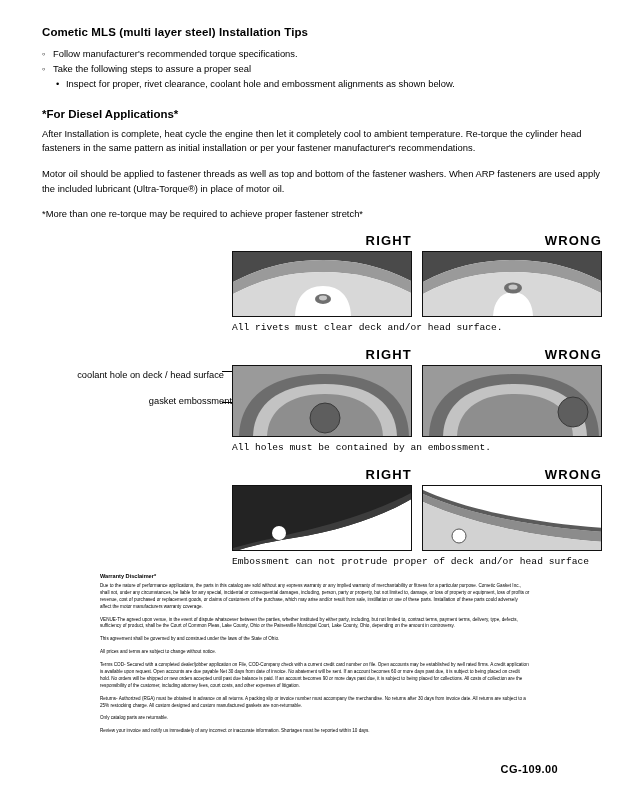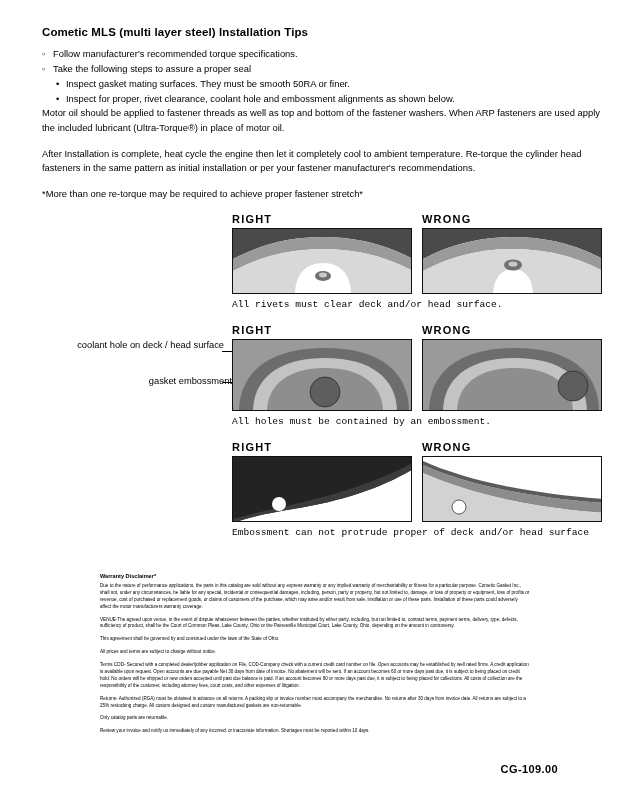--- a/index.html
+++ b/index.html
@@ -85,22 +85,22 @@
   }
   .figrow {
     display: flex;
     gap: 10px;
     margin-bottom: 0px;
   }
   .figcell {
     width: 180px;
   }
   .figlabel {
-    text-align: left;
-    font-size: 11px;
+    text-align: right;
+    font-size: 13px;
     font-weight: bold;
     letter-spacing: 1.2px;
     margin-bottom: 3px;
   }
   .figbox {
     width: 180px;
     height: 66px;
     border: 1px solid #111;
     overflow: hidden;
     position: relative;
@@ -120,21 +120,21 @@
     left: 0;
     top: 104px;
     width: 190px;
   }
   .callout {
     position: absolute;
     font-size: 9.3px;
     text-align: right;
     line-height: 1.35;
   }
-  .co1 { right: 8px; top: 22px; width: 170px; }
+  .co1 { right: 8px; top: 32px; width: 170px; }
   .co2 { right: 0; top: 58px; width: 170px; }
   .leader {
     position: absolute;
     background: #000;
     height: 1px;
   }
 
   
   .warranty {
     position: absolute;
@@ -169,26 +169,26 @@
 
 <div class="page">
 
   <h1 class="title">Cometic MLS (multi layer steel) Installation Tips</h1>
 
   <ul class="bullets">
     <li>Follow manufacturer's recommended torque specifications.</li>
     <li>Take the following steps to assure a proper seal</li>
   </ul>
   <ul class="subbullets">
-    <li>Inspect gasket mating surfaces.  They must be smooth 50RA or finer.</li>
     <li>Inspect for proper, rivet clearance, coolant hole and embossment alignments as shown below.</li>
   </ul>
 
+  <h2 class="subhead">*For Diesel Applications*</h2>
+  <p class="body">After Installation is complete, heat cycle the engine then let it completely cool to ambient temperature. Re-torque the cylinder head fasteners in the same pattern as initial installation or per your fastener manufacturer's recommendations.</p>
   <p class="body">Motor oil should be applied to fastener threads as well as top and bottom of the fastener washers. When ARP fasteners are used apply the included lubricant (Ultra-Torque®) in place of motor oil.</p>
-  <p class="body">After Installation is complete, heat cycle the engine then let it completely cool to ambient temperature. Re-torque the cylinder head fasteners in the same pattern as initial installation or per your fastener manufacturer's recommendations.</p>
   <p class="body">*More than one re-torque may be required to achieve proper fastener stretch*</p>
 
   <div class="figures">
 
     <div class="callouts">
       <div class="callout co1">coolant hole on deck / head surface</div>
       <div class="callout co2">gasket embossment</div>
       <div class="leader" style="left:180px; top:34px; width:58px;"></div>
       <div class="leader" style="left:180px; top:65px; width:74px;"></div>
     </div>

